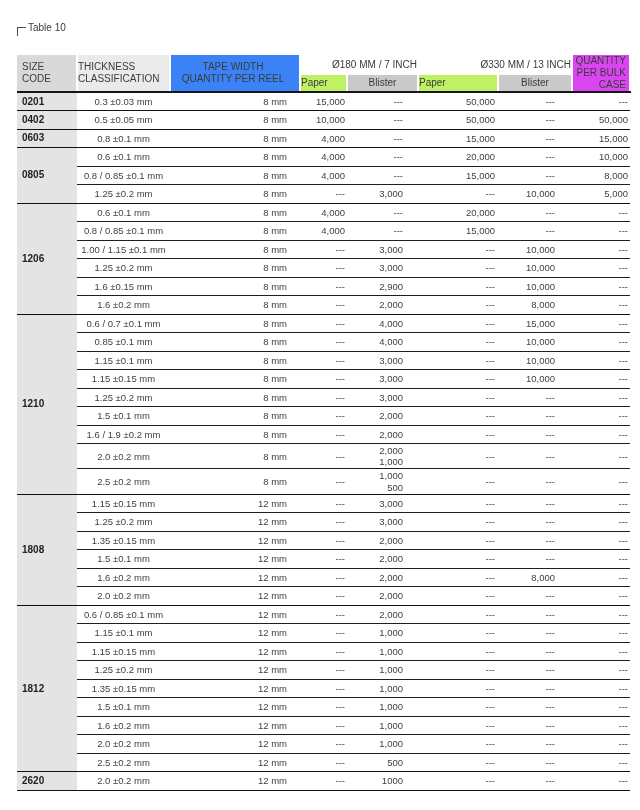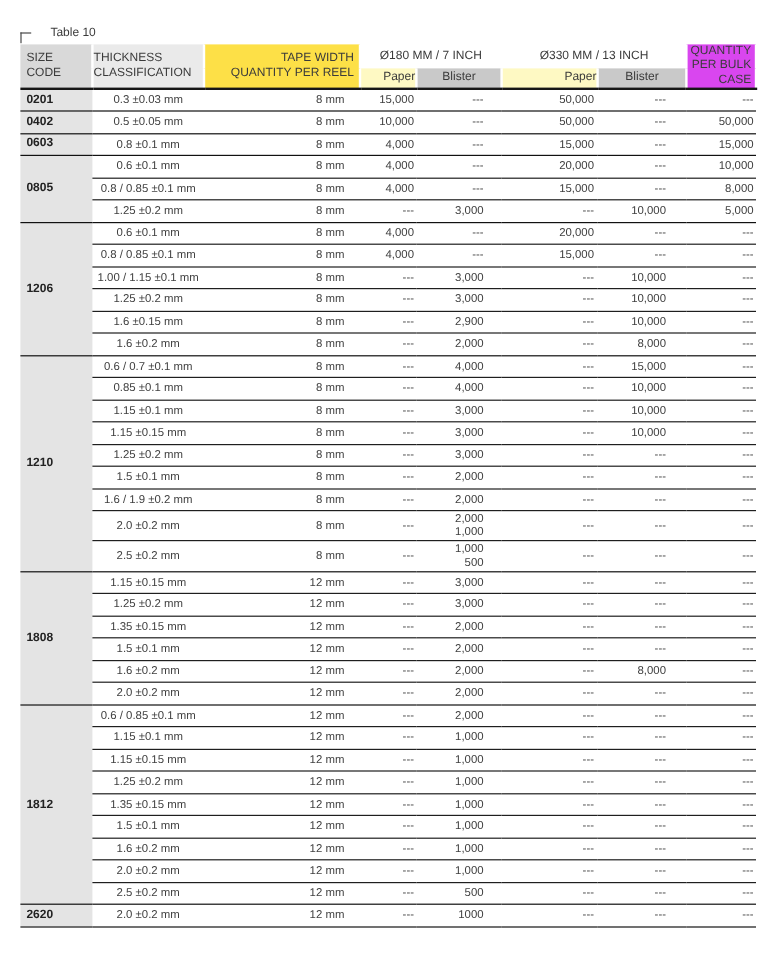--- a/index.html
+++ b/index.html
@@ -7,21 +7,21 @@
     font-family:"Liberation Sans", sans-serif; color:#3b3b3b; }
 
   .page { padding:8px 0 0 17px; }
 
   .doc-title {
     display:inline-block;
     font-size:11.5px; font-weight:bold; letter-spacing:0.8px;
     color:#4a4a4a; text-decoration:underline; text-underline-offset:2px;
   }
 
-  .table-label-row { margin-top:14px; margin-bottom:1px; display:flex; align-items:flex-start;gap:14px; }
+  .table-label-row { margin-top:14px; margin-bottom:19px; display:flex; align-items:flex-start; }
   .bracket-icon {
     display:inline-block; width:9px; height:9px;
     border-left:1.5px solid #4a4a4a; border-top:1.5px solid #4a4a4a;
     margin-top:5px; margin-right:2px;
   }
   .table-label { font-size:10px; color:#3b3b3b; }
 
   table { border-collapse:collapse; table-layout:fixed; width:613px;
     border-bottom:1.6px solid #141414; }
 
@@ -35,23 +35,23 @@
   col.w-bulk    { width:58px; }
 
   th { font-weight:normal; font-size:10px; color:#3b3b3b; white-space:pre-line;
        line-height:1.2; border-left:2px solid #fff; border-right:2px solid #fff; }
   thead tr.hrow1 th { height:19px; }
   thead tr.hrow2 th { height:17px; }
   th[rowspan], thead tr.hrow2 th { border-bottom:2.5px solid #161616; }
 
   th.h-size { background:#d9d9d9; text-align:left; padding-left:5px; vertical-align:middle; border-left:none; }
   th.h-thk  { background:#eaeaea; text-align:left; padding-right:14px; vertical-align:middle; }
-  th.h-tape { background:#fde047; text-align:right; padding-right:4px; vertical-align:middle; }
-  th.h-group { background:#ffffff; text-align:center; vertical-align:middle; }
-  th.h-paper { background:#fef9c3; text-align:right; vertical-align:middle; }
+  th.h-tape { background:#3b82f6; text-align:center; padding-right:4px; vertical-align:middle; }
+  th.h-group { background:#ffffff; text-align:right; vertical-align:middle; }
+  th.h-paper { background:#bef264; text-align:left; vertical-align:middle; }
   th.h-blister { background:#c9c9c9; text-align:center; vertical-align:middle; }
   th.h-bulk { background:#d946ef; text-align:right; padding-right:3px; vertical-align:middle; }
 
   td { font-size:9.5px; height:18.5px; line-height:1.18; padding:1px 0;
        white-space:pre-line; vertical-align:middle; color:#3f3f3f; }
 
   td.c-size { background:#e4e4e4; font-weight:bold; font-size:10px; color:#222;
               text-align:left; padding-left:5px; }
   td.c-thk  { text-align:center; }
   td.c-tape { text-align:right; padding-right:13px; }

